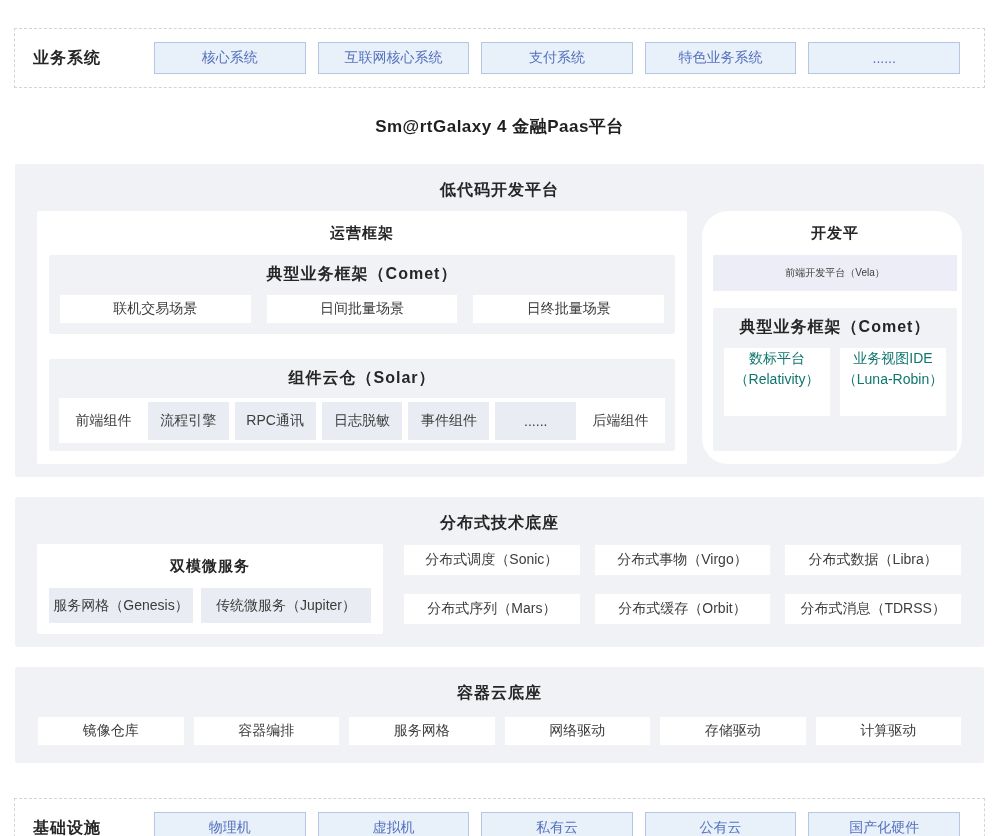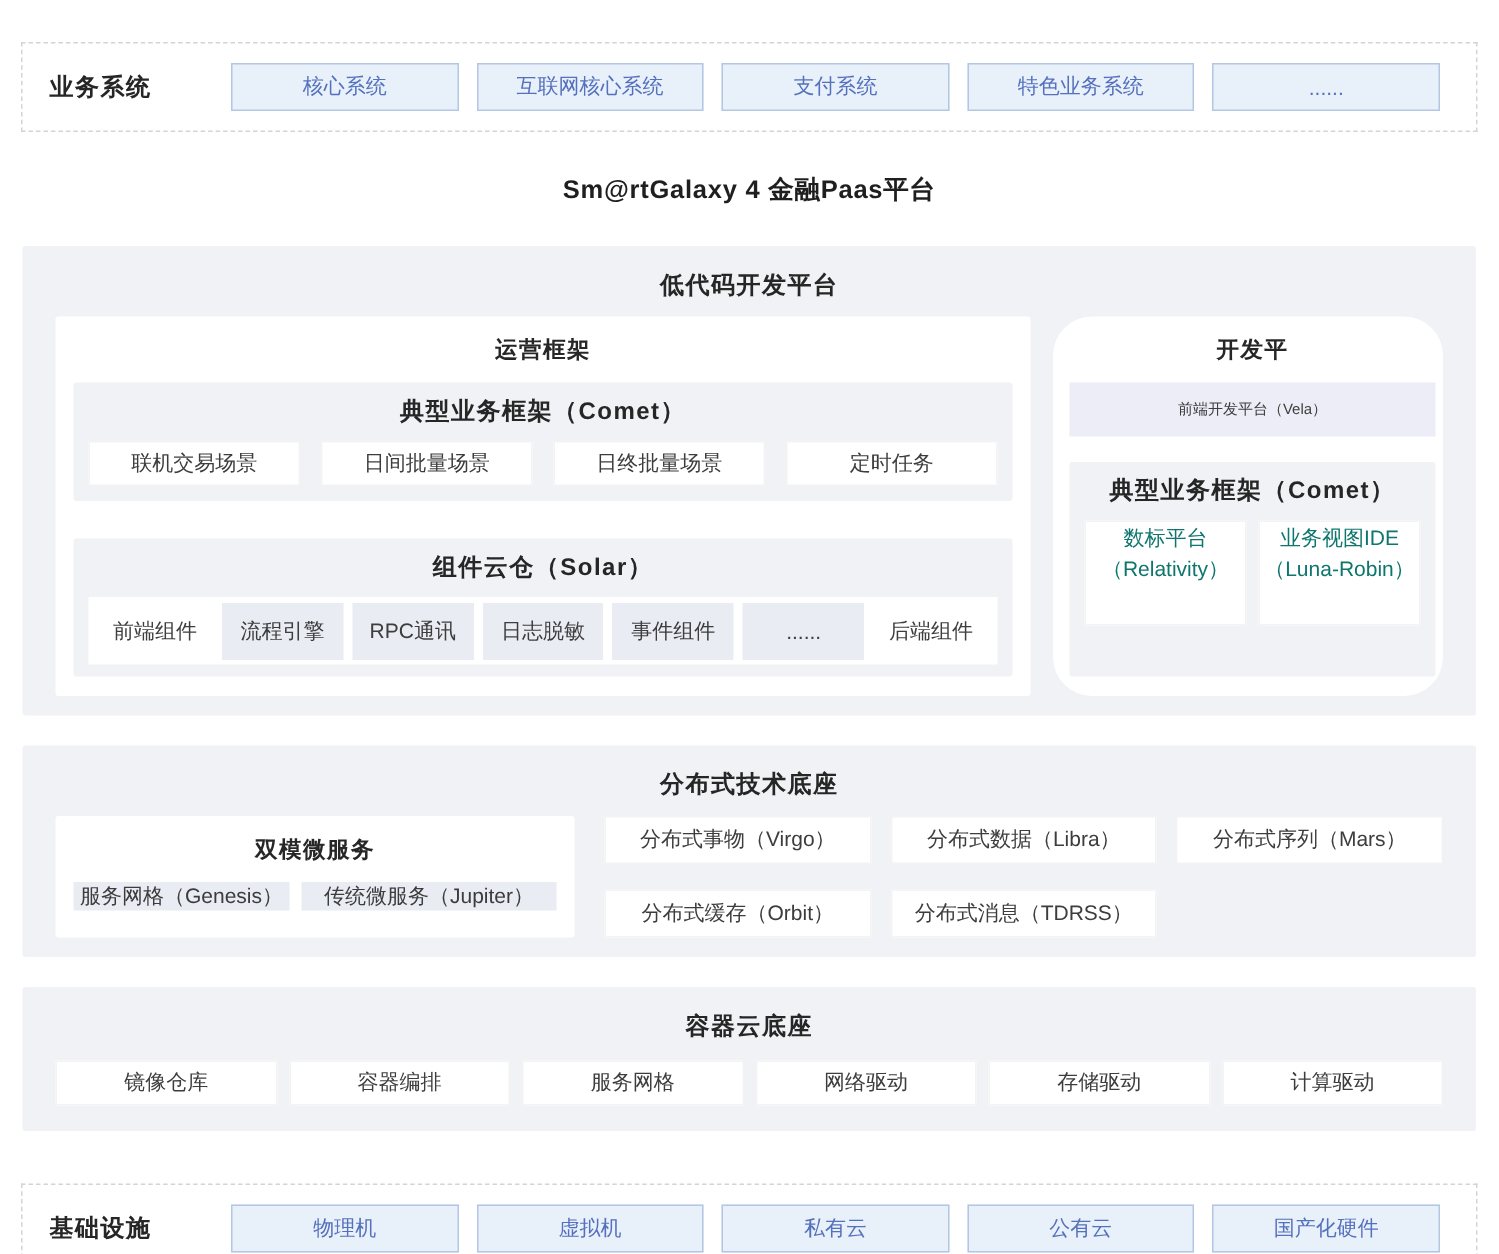--- a/index.html
+++ b/index.html
@@ -149,21 +149,21 @@
     justify-content: flex-start;
     line-height: 21px;
     white-space: nowrap;
   }
 
   
   .dist-content { display: flex; gap: 20px; }
   .dual-box { flex: 0 0 346px; padding: 0 12px 11px 12px; }
   .dual-chip-row { display: flex; gap: 8px; }
   .gray-chip {
-    height: 19px;
+    height: 35px;
     background: #e9ecf3;
     color: #3c3c3c;
     font-size: 14px;
     display: flex;
     align-items: center;
     justify-content: center;
     white-space: nowrap;
   }
   .dual-chip-row .gray-chip:first-child { flex: 1 1 0; }
   .dual-chip-row .gray-chip:last-child { flex: 1.18 1 0; }
@@ -215,21 +215,20 @@
 
       <div class="white-box op-box">
         <div class="box-title">运营框架</div>
 
         <div class="gray-box comet-left">
           <div class="box-title">典型业务框架（Comet）</div>
           <div class="chip-row">
             <div class="chip">联机交易场景</div>
             <div class="chip">日间批量场景</div>
             <div class="chip">日终批量场景</div>
-            <div class="chip">定时任务</div>
           </div>
         </div>
 
         <div class="gray-box">
           <div class="box-title">组件云仓（Solar）</div>
           <div class="solar-strip">
             <div class="solar-chip white">前端组件</div>
             <div class="solar-chip gray">流程引擎</div>
             <div class="solar-chip gray">RPC通讯</div>
             <div class="solar-chip gray">日志脱敏</div>
@@ -267,20 +266,21 @@
 
       <div class="white-box dual-box">
         <div class="box-title">双模微服务</div>
         <div class="dual-chip-row">
           <div class="gray-chip">服务网格（Genesis）</div>
           <div class="gray-chip">传统微服务（Jupiter）</div>
         </div>
       </div>
 
       <div class="dist-grid">
+        <div class="dist-chip">分布式调度（Sonic）</div>
         <div class="dist-chip">分布式事物（Virgo）</div>
         <div class="dist-chip">分布式数据（Libra）</div>
         <div class="dist-chip">分布式序列（Mars）</div>
         <div class="dist-chip">分布式缓存（Orbit）</div>
         <div class="dist-chip">分布式消息（TDRSS）</div>
       </div>
 
     </div>
   </div>
 

